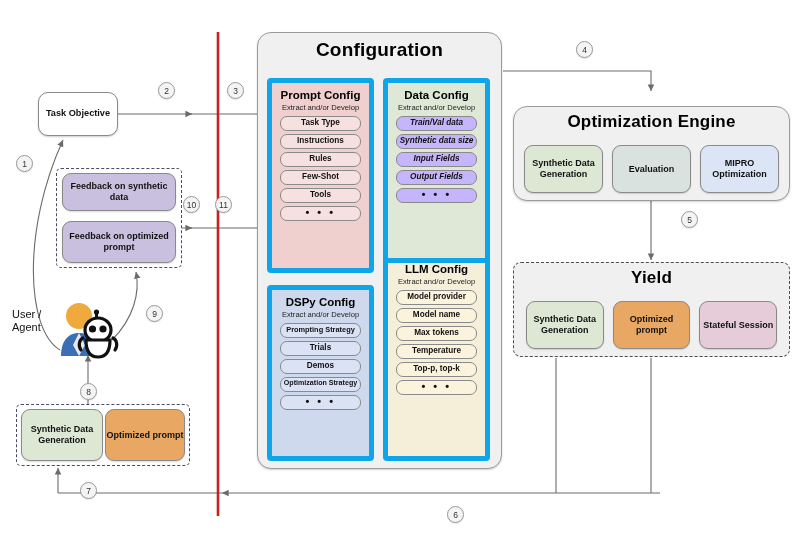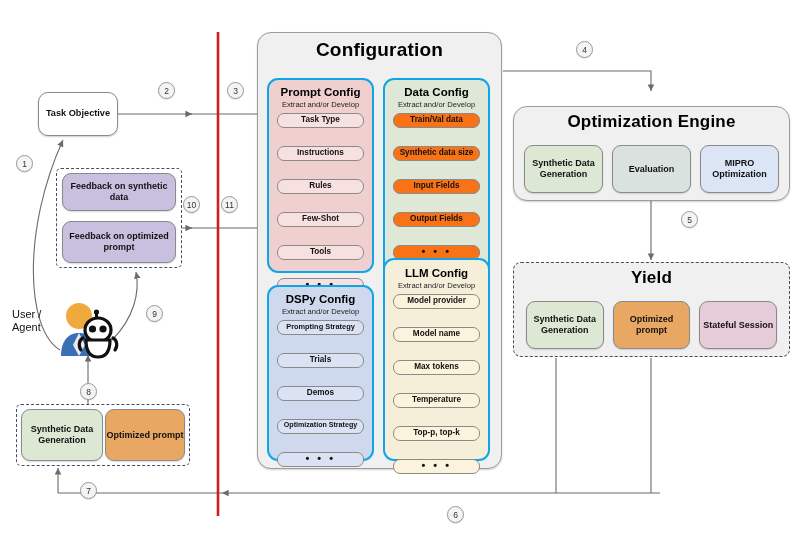--- a/index.html
+++ b/index.html
@@ -22,22 +22,22 @@
     background: #f0f0f0;
     box-shadow: 0 1px 2px rgba(0,0,0,.18);
   }
   .panel-title {
     text-align:center;
     font-weight: bold;
     letter-spacing: .2px;
     color:#000;
   }
   .group {
-    border-radius: 11px;
-    border: 2px solid #0ea5e9;
+    border-radius: 4px;
+    border: 5px solid #0ea5e9;
   }
   .group-title {
     text-align:center;
     font-weight:bold;
     font-size: 11.5px;
     line-height: 1.1;
     color:#000;
   }
   .group-sub {
     text-align:center;
@@ -79,25 +79,25 @@
   
   #cfg-panel { left:257px; top:32px; width:245px; height:437px; }
   #cfg-title { font-size: 19px; margin-top:6px; }
 
   #grp-prompt { left:267px; top:78px; width:107px; height:195px; background:#f0cfcf; }
   #grp-data   { left:383px; top:78px; width:107px; height:198px; background:#dfe8d6; }
   #grp-dspy   { left:267px; top:285px; width:107px; height:176px; background:#cfd9ee; }
   #grp-llm    { left:383px; top:258px; width:107px; height:203px; background:#f5efda; }
 
   .chip-prompt { background:#f7e0e0; }
-  .chip-data   { background:#f97316; }
+  .chip-data   { background:#c4b5fd;font-style:italic; }
   .chip-dspy   { background:#dae2f3; }
   .chip-llm    { background:#fbf3dc; }
 
-  .chiplist { padding: 0 8px; display:flex; flex-direction:column; gap:18px; }
+  .chiplist { padding: 0 8px; display:flex; flex-direction:column; gap:3px; }
   .chiplist .chip { height: 15px; }
 
   #opt-panel { left:513px; top:106px; width:277px; height:95px; }
   #opt-title { font-size:17px; margin-top:5px; }
   #opt-row { position:absolute; left:10px; top:38px; right:10px; display:flex; gap:9px; }
   #opt-row .pill { flex:1; height:48px; }
 
   #yield-panel { left:513px; top:262px; width:277px; height:95px; background:#f0f0f0;
                  border:1.8px dashed #4c4c4c; border-radius:8px; box-shadow:none; }
   #yield-title { font-size:17px; margin-top:5px; }
@@ -208,21 +208,21 @@
     <div class="chiplist">
       <div class="chip chip-dspy" style="font-size:7.4px">Prompting Strategy</div>
       <div class="chip chip-dspy">Trials</div>
       <div class="chip chip-dspy">Demos</div>
       <div class="chip chip-dspy" style="font-size:7.1px">Optimization Strategy</div>
       <div class="chip chip-dspy dots">• • •</div>
     </div>
   </div>
 
   <div class="group abs" id="grp-llm">
-    <div class="group-title" style="margin-top:7px">LLM Config</div>
+    <div class="group-title" style="margin-top:0">LLM Config</div>
     <div class="group-sub">Extract and/or Develop</div>
     <div class="chiplist">
       <div class="chip chip-llm">Model provider</div>
       <div class="chip chip-llm">Model name</div>
       <div class="chip chip-llm">Max tokens</div>
       <div class="chip chip-llm">Temperature</div>
       <div class="chip chip-llm">Top-p, top-k</div>
       <div class="chip chip-llm dots">• • •</div>
     </div>
   </div>
@@ -276,15 +276,15 @@
   <div class="abs numcircle" style="left:16px;  top:155px;">1</div>
   <div class="abs numcircle" style="left:158px; top:82px;">2</div>
   <div class="abs numcircle" style="left:227px; top:82px;">3</div>
   <div class="abs numcircle" style="left:576px; top:41px;">4</div>
   <div class="abs numcircle" style="left:681px; top:211px;">5</div>
   <div class="abs numcircle" style="left:447px; top:506px;">6</div>
   <div class="abs numcircle" style="left:80px;  top:482px;">7</div>
   <div class="abs numcircle" style="left:80px;  top:383px;">8</div>
   <div class="abs numcircle" style="left:146px; top:305px;">9</div>
   <div class="abs numcircle" style="left:183px; top:196px;">10</div>
-  <div class="abs numcircle" style="left:221px; top:196px;">11</div>
+  <div class="abs numcircle" style="left:215px; top:196px;">11</div>
 
 </div>
 
 </body></html>

